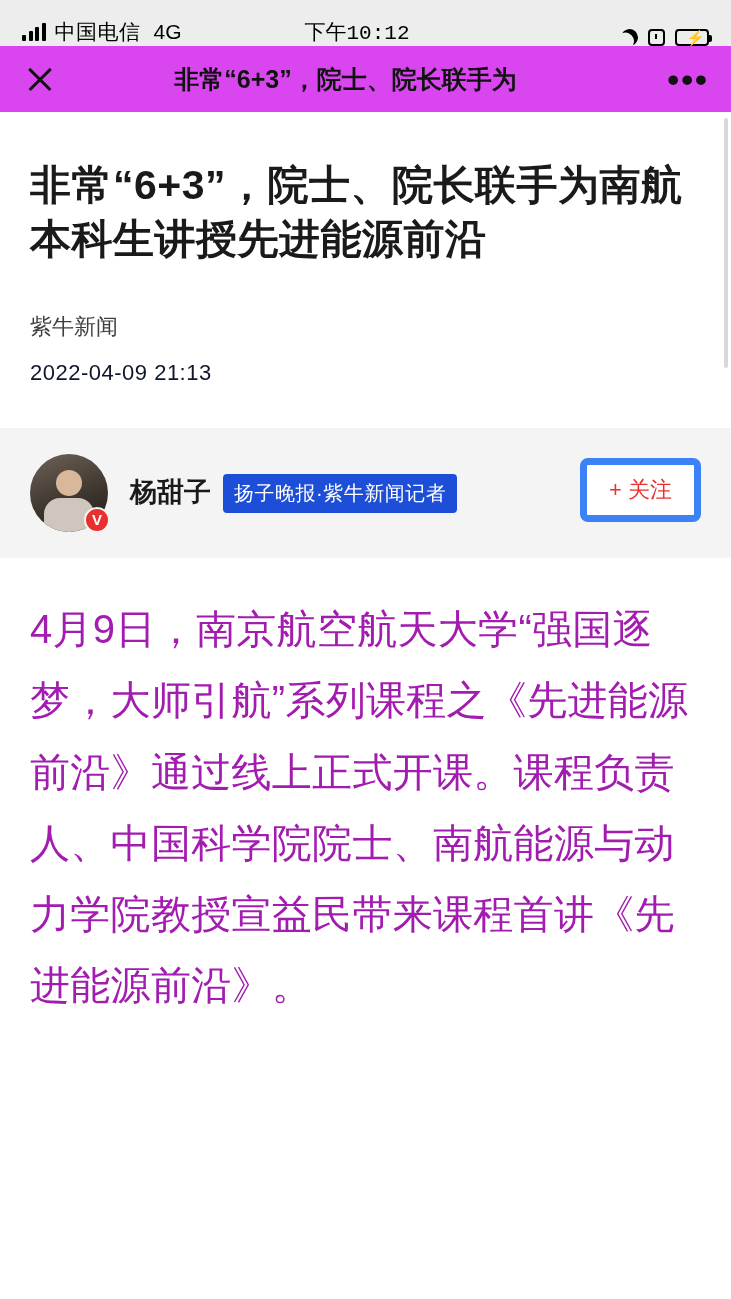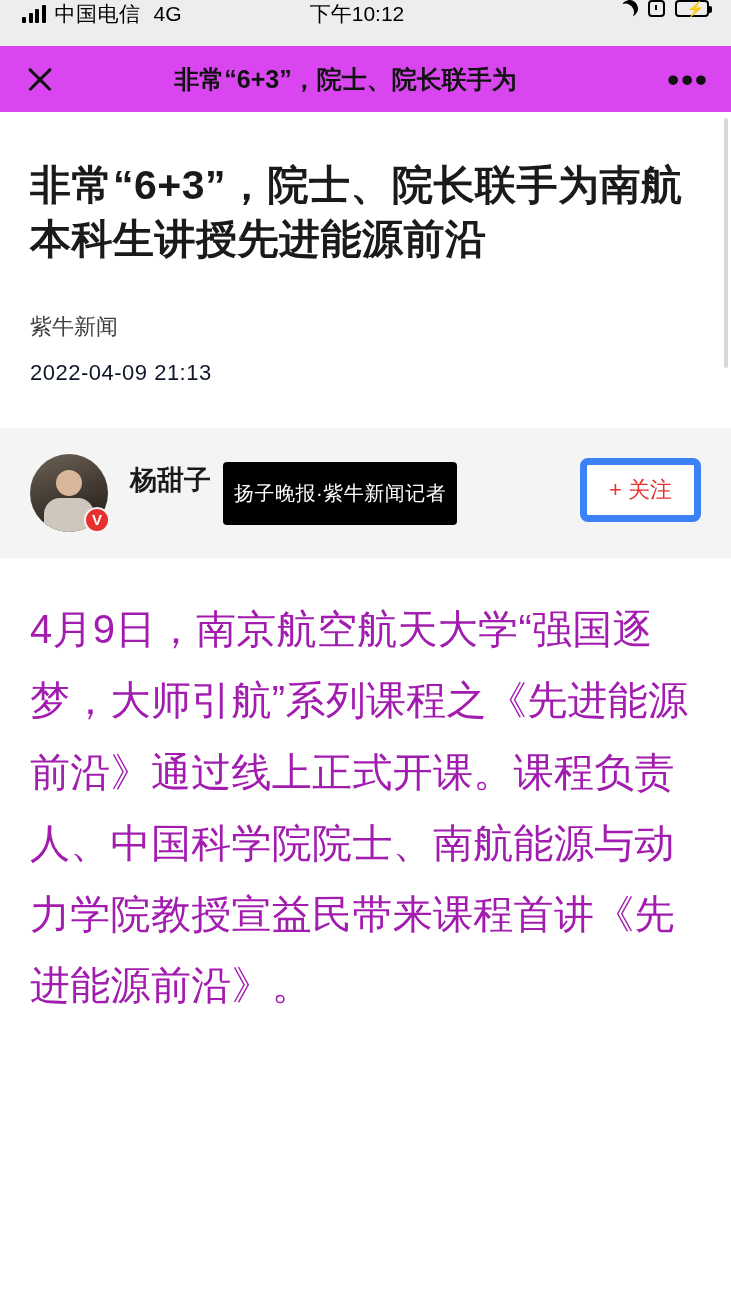--- a/index.html
+++ b/index.html
@@ -17,21 +17,21 @@
     background: #ffffff;
     display: flex;
     flex-direction: column;
   }
 
   
   .status-bar {
     height: 46px;
     background: #ededed;
     display: flex;
-    align-items: flex-start;
+    align-items: flex-end;
     padding: 0 22px;
     font-size: 21px;
     color: #000;
     position: relative;
     flex: none;
   }
   .status-left {
     display: flex;
     align-items: center;
     gap: 9px;
@@ -53,20 +53,21 @@
   .signal-bars i:nth-child(3) { height: 14px; }
   .signal-bars i:nth-child(4) { height: 18px; }
   .carrier { font-size: 21px; letter-spacing: 0.5px; }
   .net-type { font-size: 21px; margin-left: 4px; }
   .status-center {
     position: absolute;
     left: 0; right: 17px;
     text-align: center;
     font-size: 21px;
     font-weight: 400;
+    font-family: Liberation Mono, monospace;
   }
   .status-right {
     margin-left: auto;
     display: flex;
     align-items: center;
     gap: 10px;
     position: relative;
     z-index: 2;
   }
   .moon-icon {
@@ -247,24 +248,24 @@
     gap: 12px;
   }
   .author-name {
     font-size: 27px;
     font-weight: 700;
     color: #1a1a1a;
   }
   .author-tag {
     display: inline-block;
     align-self: flex-start;
-    background: #000000;
+    background: #1d4ed8;
     color: #fff;
     font-size: 20px;
-    padding: 18px 11px;
+    padding: 6px 11px;
     border-radius: 4px;
     letter-spacing: 0.5px;
   }
   .follow-btn {
     margin-left: auto;
     align-self: flex-start;
     margin-top: 4px;
     border: 7px solid #3b82f6;
     color: #e8302f;
     font-size: 22px;

